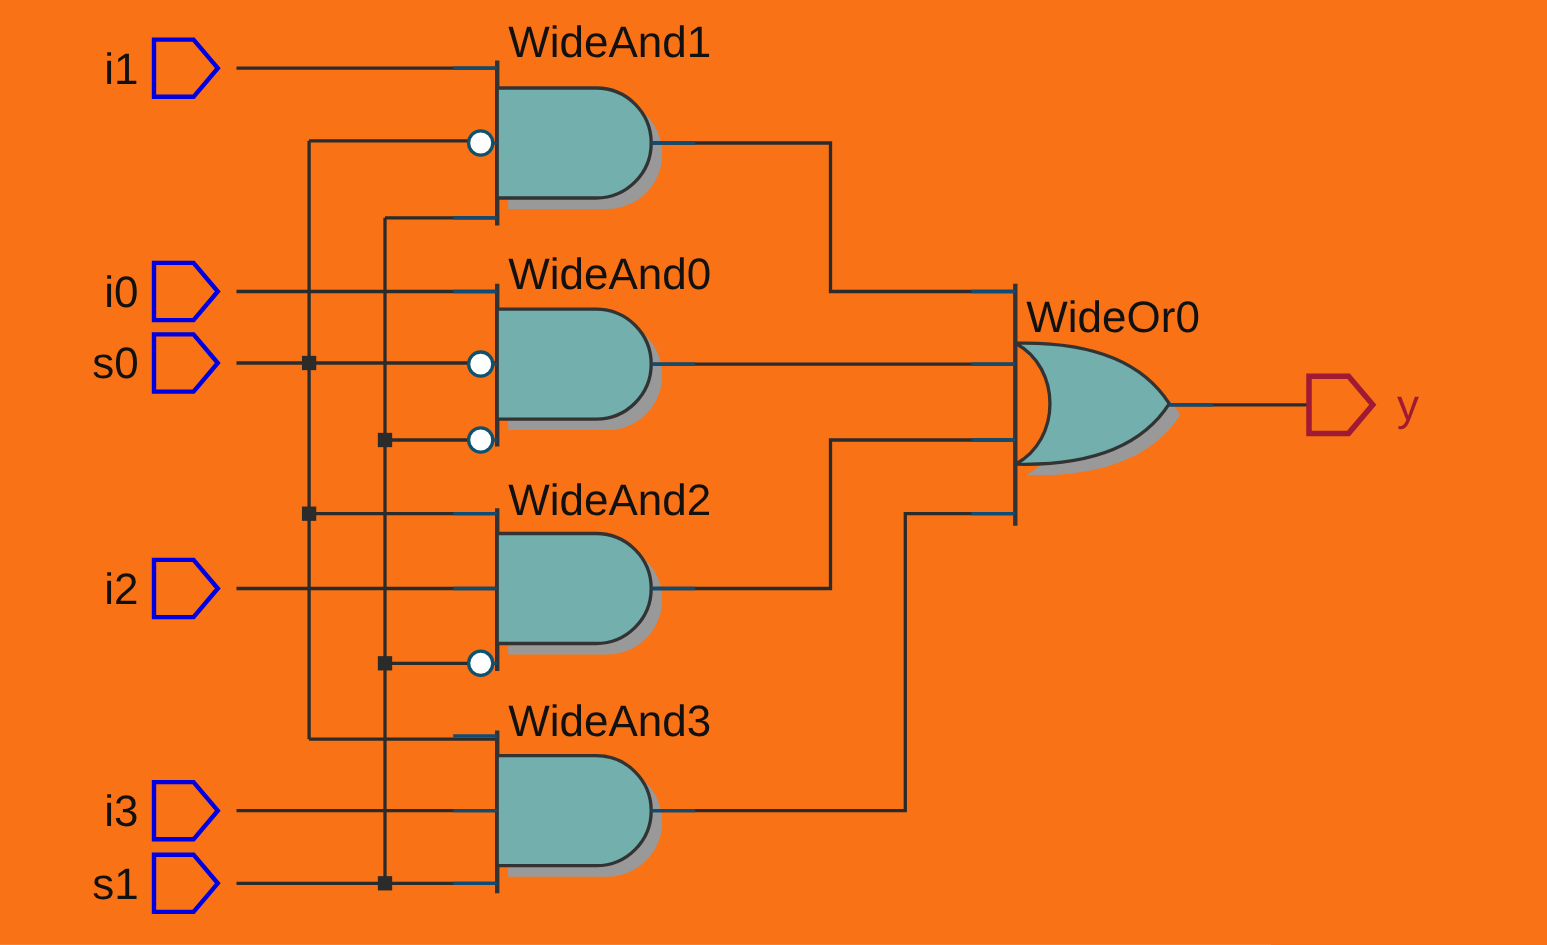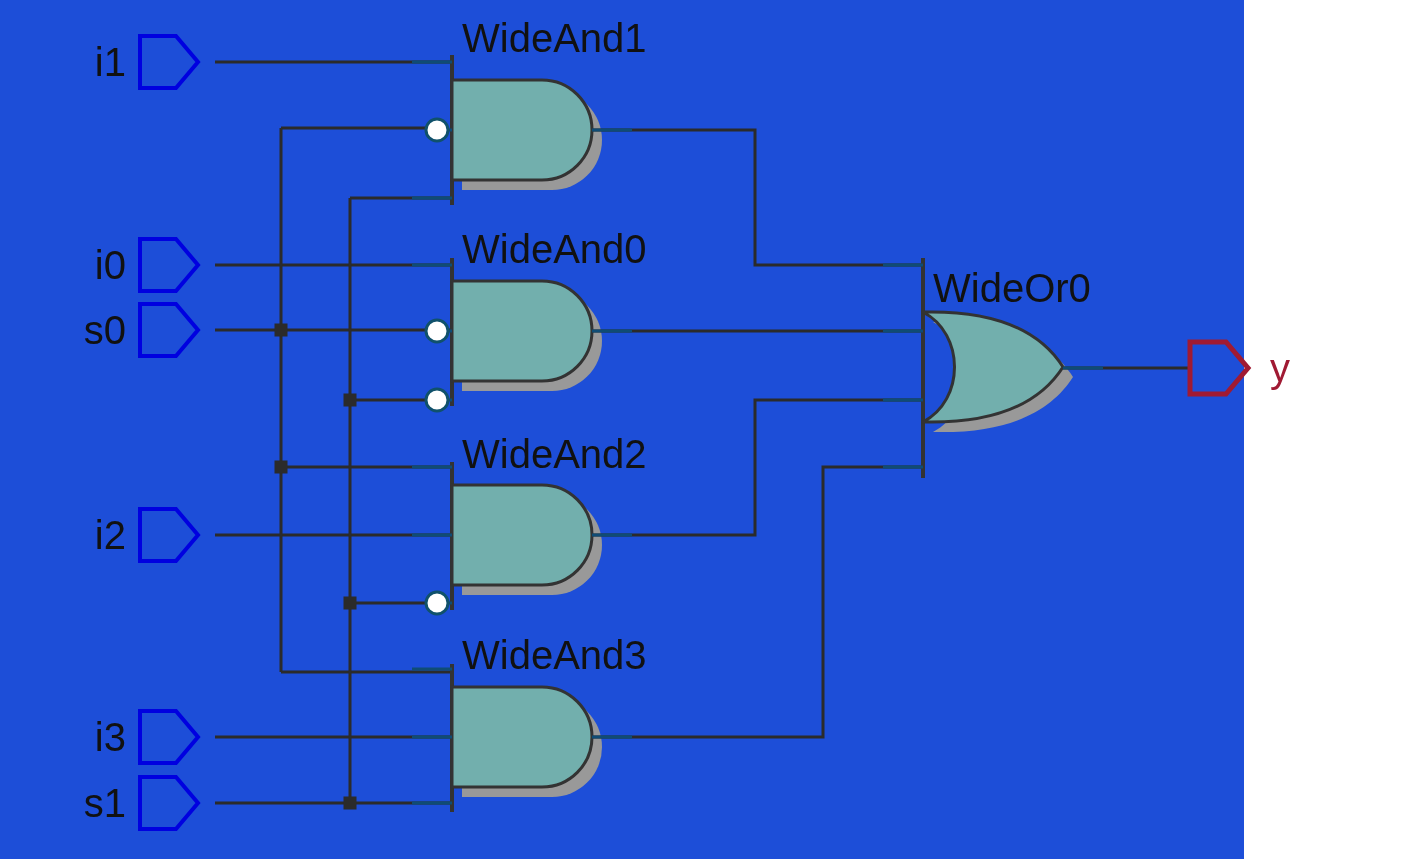--- a/index.html
+++ b/index.html
@@ -1,18 +1,18 @@
 <!DOCTYPE html>
 <html><head>
 <meta charset="utf-8">
 <style>
   html,body{margin:0;padding:0;background:#ffffff;}
   body{width:1406px;height:859px;overflow:hidden;
        font-family:"Liberation Sans","DejaVu Sans",sans-serif;}
-  #stage{position:relative;width:1244px;height:859px;background:#1d4ed8;text-align:center;}
+  #stage{position:relative;width:1406px;height:859px;background:#f97316;text-align:center;}
   svg{display:block;}
   .gate-label{font-family:"Liberation Sans","DejaVu Sans",sans-serif;
               font-size:40px;fill:#111111;}
   .pin-label{font-family:"Liberation Sans","DejaVu Sans",sans-serif;
              font-size:40px;fill:#111111;}
   .pin-label-out{font-family:"Liberation Sans","DejaVu Sans",sans-serif;
                  font-size:40px;fill:#A01A33;}
 </style>
 </head>
 <body>

